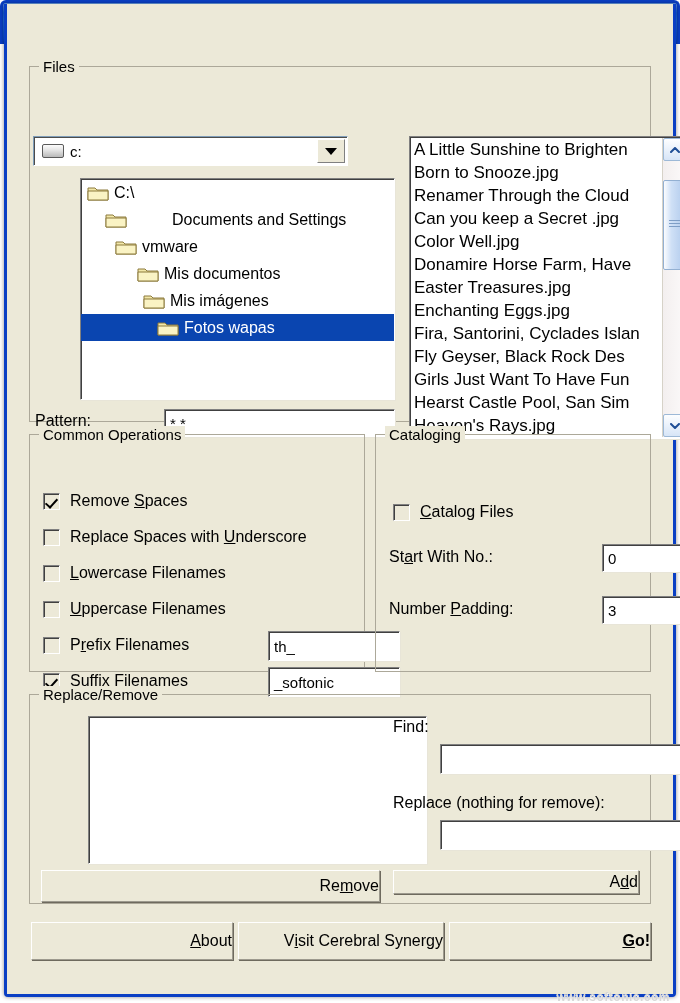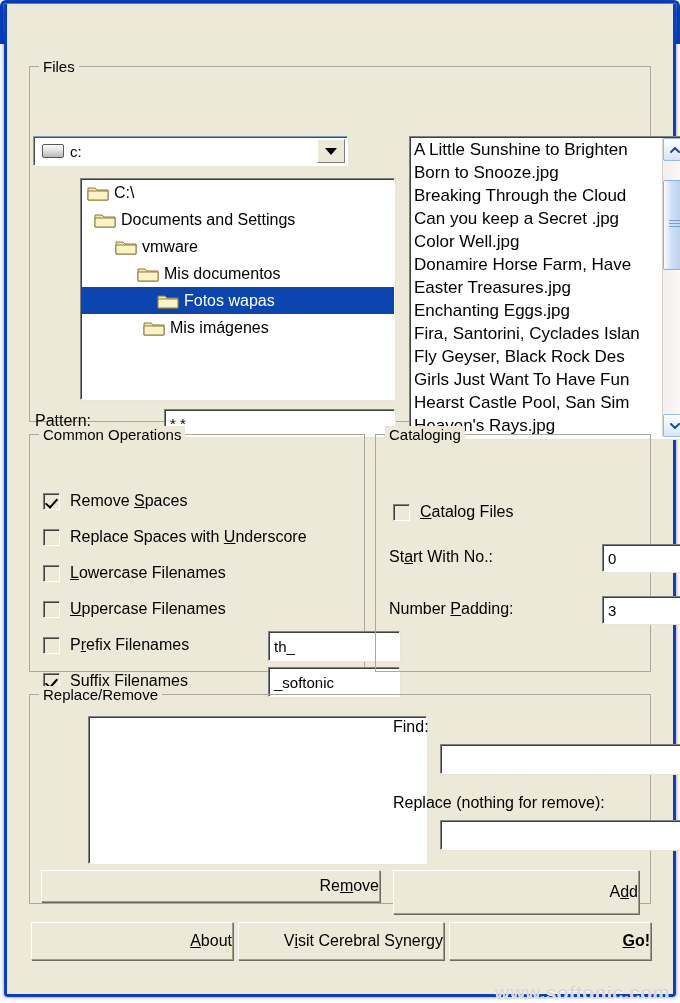--- a/index.html
+++ b/index.html
@@ -217,21 +217,21 @@
     display:flex;align-items:center;justify-content:flex-end;
     font-size:16px;color:#000;cursor:pointer;box-sizing:border-box;
     white-space:nowrap;
   }
   .btn u{text-decoration:underline;}
   .btn.bold{font-weight:bold;}
 
   
   #watermark{
     position:absolute;right:10px;bottom:-1px;
-    font-size:19px;font-weight:bold;color:#D8D8D8;
+    font-size:12px;font-weight:bold;color:#D8D8D8;
     letter-spacing:.5px;
     text-shadow:0 1px 0 #fff;
     white-space:nowrap;
   }
 </style>
 </head>
 <body>
 
 <div id="titlebar">
   <div class="app-icon">
@@ -268,68 +268,68 @@
 
   <div id="folder-tree" class="sunken">
     <div id="tree-rows">
           <div class="tree-row" style="padding-left: 6px;">
             <span class="folder-icon"><svg viewBox="0 0 22 16" width="22" height="16">
                 <path d="M1 3 h7 l2 2 h11 v10 h-20 z" fill="#F2E7A8" stroke="#8C7B3C" stroke-width="1"></path>
                 <path d="M1 6 h20 v9 h-20 z" fill="#FAF3C4" stroke="#8C7B3C" stroke-width="1"></path>
               </svg></span>
             <span>C:\</span>
           </div>
-          <div class="tree-row" style="padding-left: 13px;">
+          <div class="tree-row" style="padding-left: 24px; gap: 40px;">
             <span class="folder-icon"><svg viewBox="0 0 22 16" width="22" height="16">
                 <path d="M1 3 h7 l2 2 h11 v10 h-20 z" fill="#F2E7A8" stroke="#8C7B3C" stroke-width="1"></path>
                 <path d="M1 6 h20 v9 h-20 z" fill="#FAF3C4" stroke="#8C7B3C" stroke-width="1"></path>
               </svg></span>
             <span>Documents and Settings</span>
           </div>
           <div class="tree-row" style="padding-left: 34px;">
             <span class="folder-icon"><svg viewBox="0 0 22 16" width="22" height="16">
                 <path d="M1 3 h7 l2 2 h11 v10 h-20 z" fill="#F2E7A8" stroke="#8C7B3C" stroke-width="1"></path>
                 <path d="M1 6 h20 v9 h-20 z" fill="#FAF3C4" stroke="#8C7B3C" stroke-width="1"></path>
               </svg></span>
             <span>vmware</span>
           </div>
           <div class="tree-row" style="padding-left: 56px;">
             <span class="folder-icon"><svg viewBox="0 0 22 16" width="22" height="16">
                 <path d="M1 3 h7 l2 2 h11 v10 h-20 z" fill="#F2E7A8" stroke="#8C7B3C" stroke-width="1"></path>
                 <path d="M1 6 h20 v9 h-20 z" fill="#FAF3C4" stroke="#8C7B3C" stroke-width="1"></path>
               </svg></span>
             <span>Mis documentos</span>
           </div>
+          <div class="tree-row" style="padding-left: 62px;">
+            <span class="folder-icon"><svg viewBox="0 0 22 16" width="22" height="16">
+                <path d="M1 3 h7 l2 2 h11 v10 h-20 z" fill="#F2E7A8" stroke="#8C7B3C" stroke-width="1"></path>
+                <path d="M1 6 h20 v9 h-20 z" fill="#FAF3C4" stroke="#8C7B3C" stroke-width="1"></path>
+              </svg></span>
+            <span>Mis imágenes</span>
+          </div>
           <div class="tree-row sel" style="padding-left: 76px;">
             <span class="folder-icon"><svg viewBox="0 0 22 16" width="22" height="16">
                 <path d="M1 3 h7 l2 2 h11 v10 h-20 z" fill="#F2E7A8" stroke="#8C7B3C" stroke-width="1"></path>
                 <path d="M1 6 h20 v9 h-20 z" fill="#FAF3C4" stroke="#8C7B3C" stroke-width="1"></path>
               </svg></span>
             <span>Fotos wapas</span>
-          </div>
-          <div class="tree-row" style="padding-left: 62px;">
-            <span class="folder-icon"><svg viewBox="0 0 22 16" width="22" height="16">
-                <path d="M1 3 h7 l2 2 h11 v10 h-20 z" fill="#F2E7A8" stroke="#8C7B3C" stroke-width="1"></path>
-                <path d="M1 6 h20 v9 h-20 z" fill="#FAF3C4" stroke="#8C7B3C" stroke-width="1"></path>
-              </svg></span>
-            <span>Mis imágenes</span>
           </div>
         </div>
   </div>
 
   <span id="pattern-label">Pattern:</span>
   <div id="pattern-input" class="sunken">
     <span class="ival">*.*</span>
   </div>
 
   <div id="file-list" class="sunken">
     <div id="file-list-inner">
           <div class="file-row">A Little Sunshine to Brighten</div>
           <div class="file-row">Born to Snooze.jpg</div>
-          <div class="file-row">Breaking Through the Cloud</div>
+          <div class="file-row">Renamer Through the Cloud</div>
           <div class="file-row">Can you keep a Secret .jpg</div>
           <div class="file-row">Color Well.jpg</div>
           <div class="file-row">Donamire Horse Farm, Have</div>
           <div class="file-row">Easter Treasures.jpg</div>
           <div class="file-row">Enchanting Eggs.jpg</div>
           <div class="file-row">Fira, Santorini, Cyclades Islan</div>
           <div class="file-row">Fly Geyser, Black Rock Des</div>
           <div class="file-row">Girls Just Want To Have Fun</div>
           <div class="file-row">Hearst Castle Pool, San Sim</div>
           <div class="file-row">Heaven's Rays.jpg</div>
@@ -425,21 +425,21 @@
   <div class="tinput sunken" style="left:386px;top:696px;width:246px;height:30px;">
     <span class="ival"></span>
   </div>
 
   <span class="fld-label" style="left:386px;top:746px;">Replace (nothing for remove):</span>
   <div class="tinput sunken" style="left:386px;top:772px;width:246px;height:30px;">
     <span class="ival"></span>
   </div>
 
   <div class="btn" style="left:34px;top:822px;width:339px;height:32px;">Re<u>m</u>ove</div>
-  <div class="btn" style="left:386px;top:822px;width:246px;height:44px;">A<u>d</u>d</div>
+  <div class="btn" style="left:386px;top:822px;width:246px;height:24px;">A<u>d</u>d</div>
 
   <div class="btn" style="left:24px;top:874px;width:202px;height:38px;"><u>A</u>bout</div>
   <div class="btn" style="left:231px;top:874px;width:206px;height:38px;">V<u>i</u>sit Cerebral Synergy</div>
   <div class="btn bold" style="left:442px;top:874px;width:202px;height:38px;"><u>G</u>o!</div>
 
 </div>
 </div>
 
 <div id="watermark">www.softonic.com</div>
 

